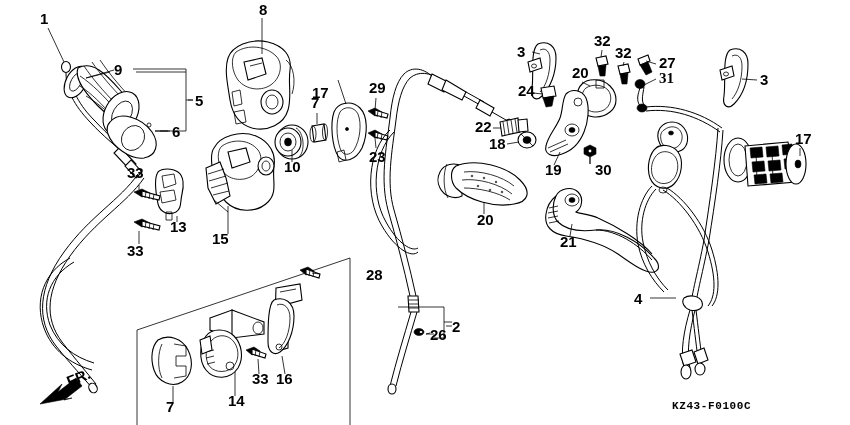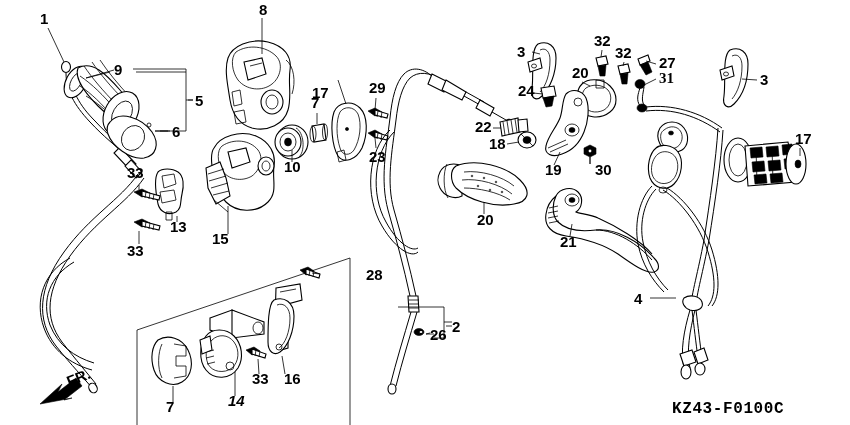--- a/index.html
+++ b/index.html
@@ -22,21 +22,21 @@
     font-size:15px;
     color:#000;
     line-height:1;
     white-space:nowrap;
     -webkit-user-select:none;
   }
   .code{
     position:absolute;
     left:672px;top:400px;
     font-family:"Liberation Mono", monospace;
-    font-size:16px;
+    font-size:11px;
     font-weight:bold;
     letter-spacing:0.6px;
     color:#000;
   }
   .frtxt{
     position:absolute;
     left:64px;top:374px;
     font-family:"Liberation Sans", sans-serif;
     font-weight:bold;font-size:15px;color:#000;
     transform:rotate(-22deg);
@@ -498,20 +498,20 @@
   <div class="lbl" style="left:545px;top:162px;">19</div>
   <div class="lbl" style="left:583px;top:162px;margin-left:12px;">30</div>
   <div class="lbl" style="left:795px;top:131px;">17</div>
   <div class="lbl" style="left:477px;top:212px;">20</div>
   <div class="lbl" style="left:560px;top:234px;">21</div>
   <div class="lbl" style="left:634px;top:291px;">4</div>
   <div class="lbl" style="left:323px;top:267px;margin-left:43px;">28</div>
   <div class="lbl" style="left:452px;top:319px;">2</div>
   <div class="lbl" style="left:430px;top:327px;">26</div>
   <div class="lbl" style="left:166px;top:399px;">7</div>
-  <div class="lbl" style="left:228px;top:393px;font-style:italic;">14</div>
+  <div class="lbl" style="left:228px;top:393px;">14</div>
   <div class="lbl" style="left:252px;top:371px;">33</div>
-  <div class="lbl" style="left:284px;top:371px;text-align:center;">16</div>
+  <div class="lbl" style="left:276px;top:371px;text-align:center;">16</div>
 
   <div class="frtxt">FR.</div>
   <div class="code">KZ43-F0100C</div>
 
 </div>
 
 </body></html>

